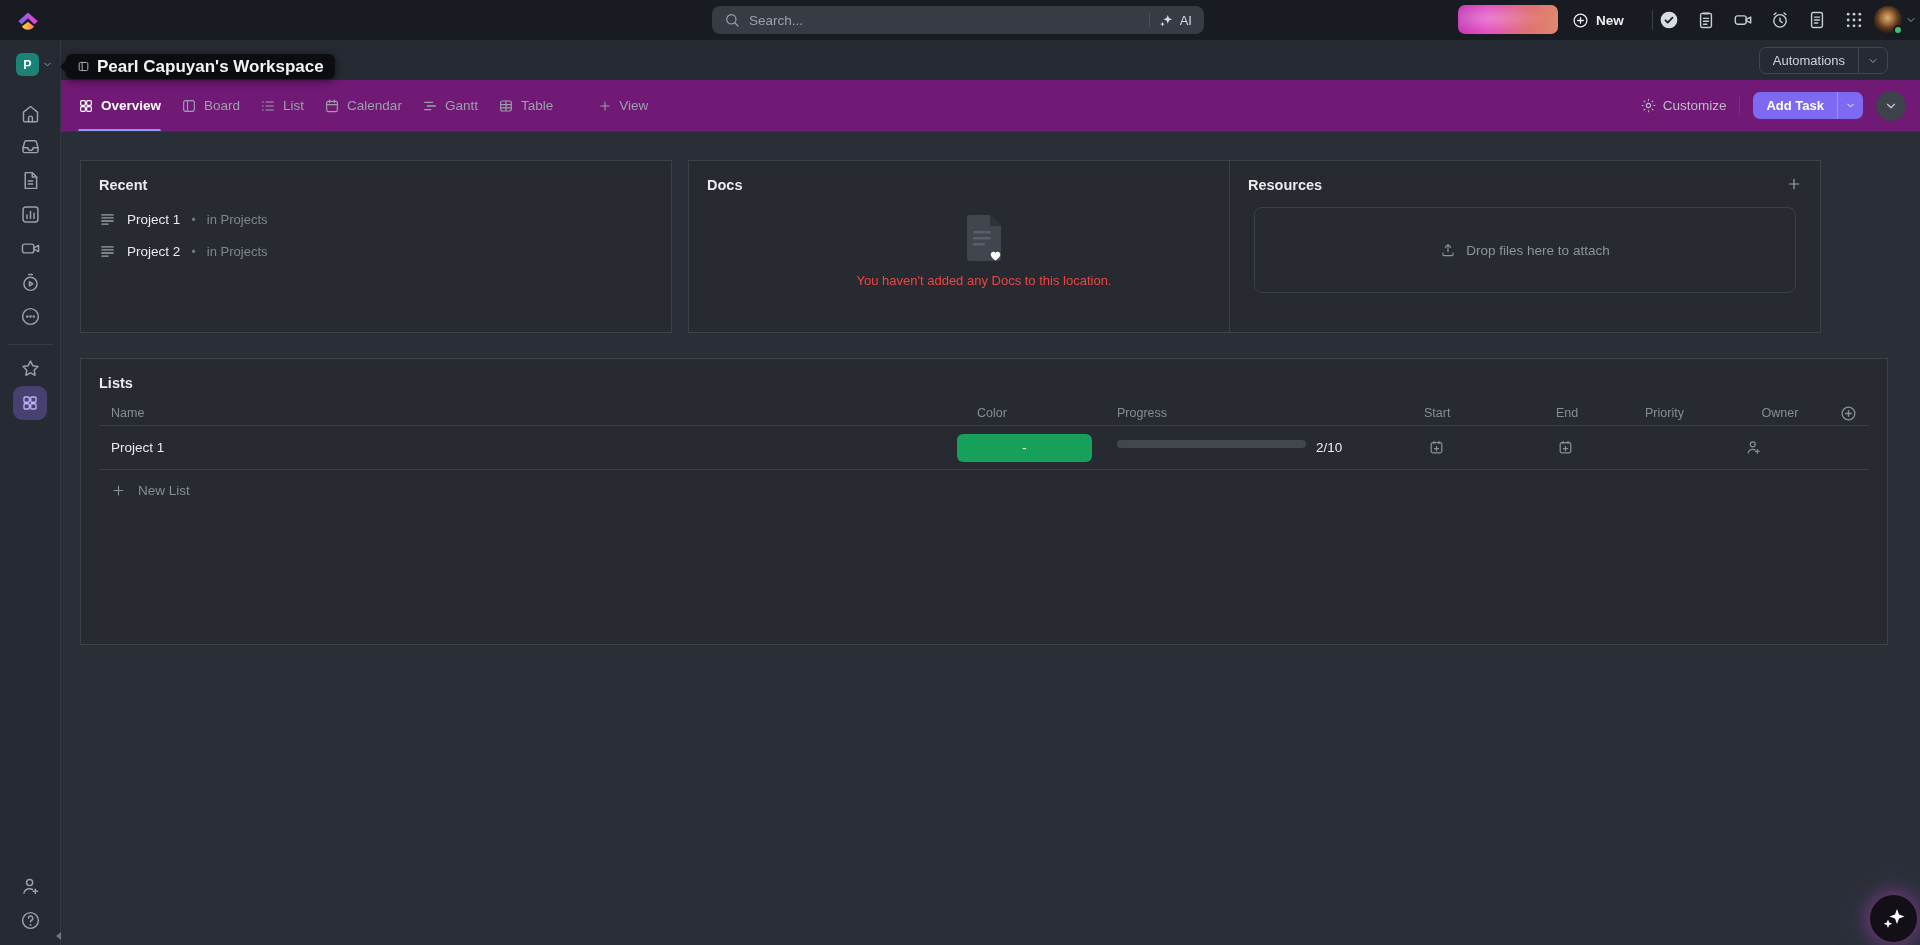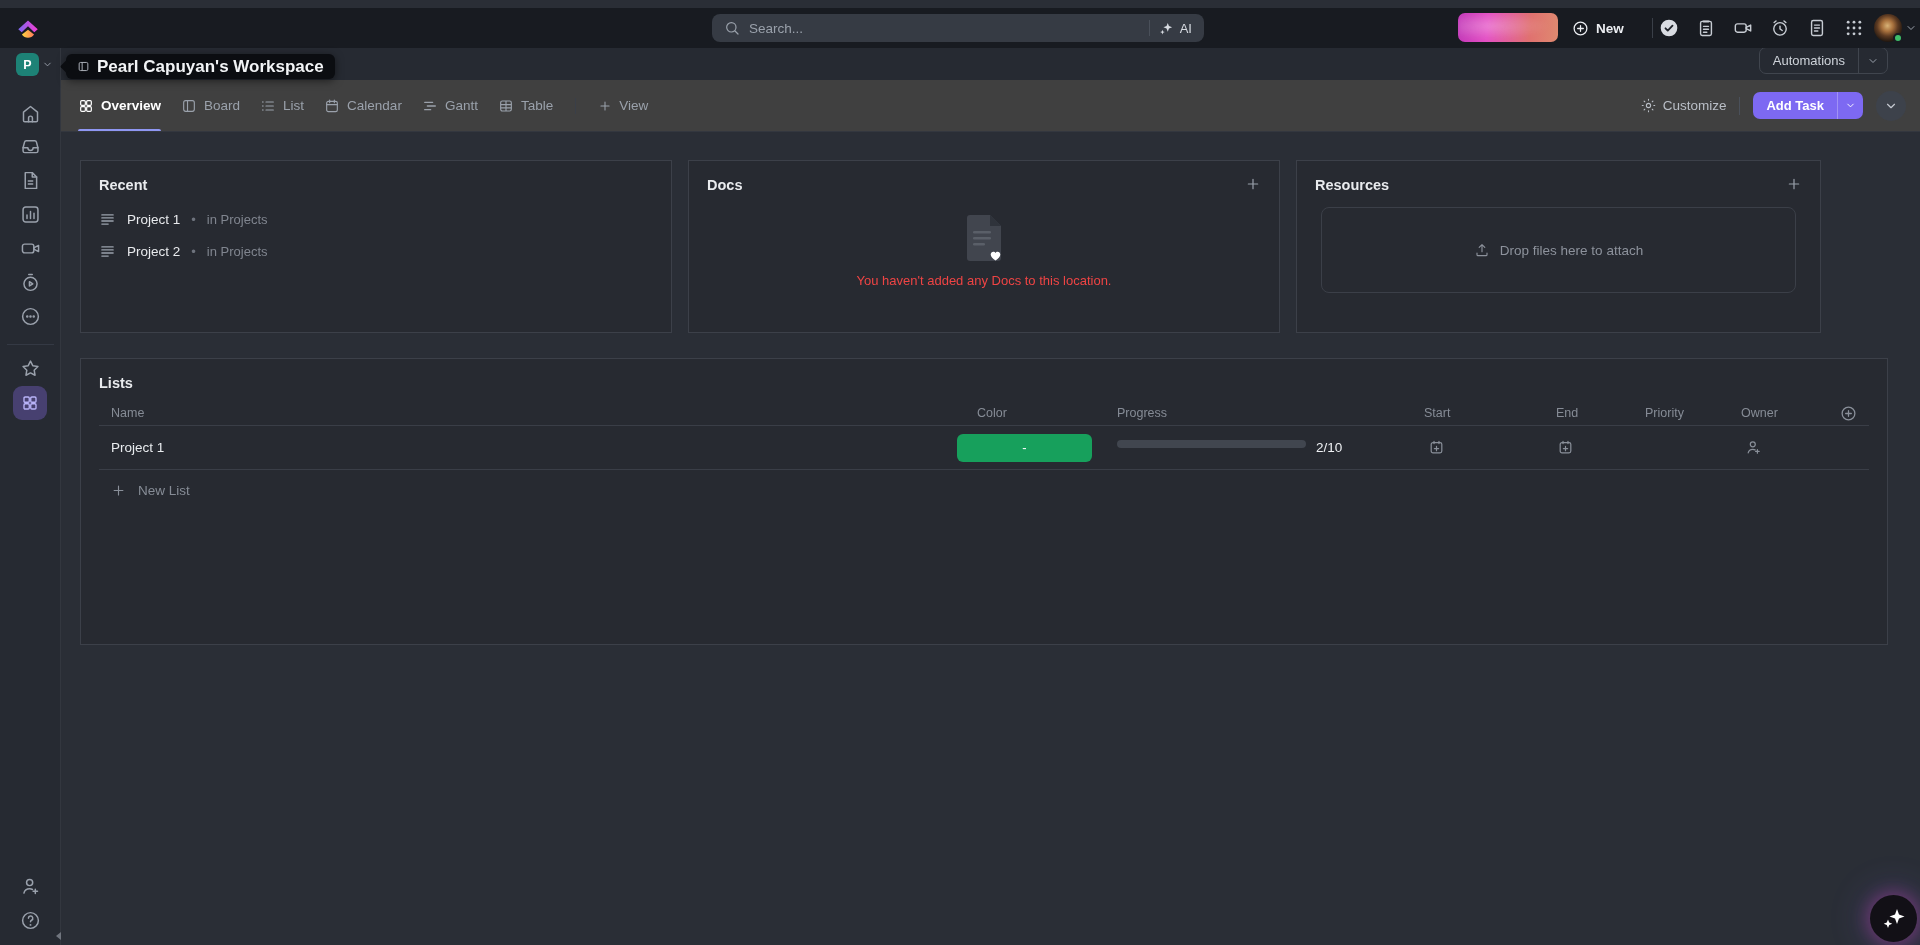--- a/index.html
+++ b/index.html
@@ -5,21 +5,21 @@
   * { margin:0; padding:0; box-sizing:border-box; }
   html,body { width:1920px; height:945px; overflow:hidden; }
   body {
     font-family:"Liberation Sans", sans-serif;
     background:#2a2e36; color:#e8eaed;
     position:relative;
   }
   svg.ic { display:block; flex:none; }
 
   
-  .topbar { position:absolute; left:0; top:8px; width:1920px; height:40px; background:#181b21; z-index:20; }
+  .topbar { position:absolute; left:0; top:0; width:1920px; height:40px; background:#181b21; z-index:20; }
   .logo { position:absolute; left:15px; top:7px; width:26px; height:26px; }
   .searchbar {
     position:absolute; left:712px; top:6px; width:492px; height:28px;
     background:#363b44; border-radius:8px; display:flex; align-items:center;
     padding:0 12px; gap:9px; color:#9aa1ab; font-size:13.5px; cursor:text;
   }
   .searchbar .spacer { flex:1; }
   .vdiv { width:1px; height:16px; background:#4a505a; }
   .ai-chip { display:flex; align-items:center; gap:6px; color:#d7dbe1; font-size:13px; }
   .promo-btn {
@@ -69,21 +69,21 @@
   .automations-btn .chev { display:flex; align-items:center; padding:0 8px; border-left:1px solid #40454e; color:#9aa1ac; }
 
   .tooltip { position:absolute; left:66px; top:54px; height:25px; background:#0b0d11; border-radius:6px;
     display:flex; align-items:center; gap:7px; padding:0 11px; z-index:60;
     box-shadow:0 2px 8px rgba(0,0,0,.5); }
   .tooltip::before { content:""; position:absolute; left:-4px; top:8px; width:9px; height:9px; background:#0b0d11;
     transform:rotate(45deg); border-radius:1px; }
   .tooltip .txt { font-size:17px; font-weight:700; color:#f2f4f6; white-space:nowrap; }
   .tooltip .tic { color:#aeb3bb; }
 
-  .tab-row { position:absolute; left:61px; top:80px; width:1859px; height:52px; background:#404040;
+  .tab-row { position:absolute; left:61px; top:80px; width:1859px; height:52px; background:#701a75;
     border-bottom:1px solid #33373f; display:flex; align-items:center; padding:0 14px 0 17px; z-index:5; }
   .tabs { display:flex; align-items:center; gap:20px; height:100%; }
   .tab { display:flex; align-items:center; gap:7px; height:100%; font-size:13.5px; color:#9aa1ab;
     cursor:pointer; position:relative; }
   .tab.active { color:#ffffff; font-weight:700; }
   .tab.active::after { content:""; position:absolute; left:0; right:0; bottom:0; height:2px;
     background:#8f97f3; border-radius:2px 2px 0 0; }
   .tab-div { width:1px; height:16px; background:#3a3f48; margin:0 2px; }
   .tabrow-right { margin-left:auto; display:flex; align-items:center; gap:13px; }
   .customize { display:flex; align-items:center; gap:7px; color:#b9bec6; font-size:13.5px; cursor:pointer; }
@@ -106,35 +106,35 @@
   .recent-item { height:32px; display:flex; align-items:center; gap:11px; padding:0 18px; cursor:pointer; }
   .recent-item .nm { font-size:13.5px; color:#e8eaed; }
   .recent-item .sep { font-size:13px; color:#6e737d; }
   .recent-item .loc { font-size:13px; color:#80858f; }
   .recent-item .iic { color:#9aa1ac; }
 
   #card-docs { left:688px; top:160px; width:592px; height:173px; }
   .docs-empty { display:flex; flex-direction:column; align-items:center; margin-top:22px; gap:12px; }
   .docs-empty .msg { font-size:13px; color:#ef4444; }
 
-  #card-resources { left:1296px; top:160px; width:525px; height:173px; }
+  #card-resources { left:1229px; top:160px; width:592px; height:173px; }
   .dropzone { margin:14px 24px 0; height:86px; border:1px solid #3b3f48; border-radius:8px;
     display:flex; align-items:center; justify-content:center; gap:10px; color:#8d929c; font-size:13.5px; cursor:pointer; }
 
   
   #card-lists { left:80px; top:358px; width:1808px; height:287px; }
   .tgrid { display:grid; grid-template-columns:1fr 150px 307px 130px 93px 90px 92px 50px; align-items:center; }
   .thead { margin:10px 18px 0; height:25px; border-bottom:1px solid #3a3e47; color:#868c96; font-size:12.5px; }
   .thead > div { padding-left:12px; }
   .thead .h-color { padding-left:20px; }
   .thead .h-progress { padding-left:10px; }
   .thead .h-start { padding-left:10px; }
   .thead .h-end { padding-left:12px; }
   .thead .h-priority { padding-left:8px; }
-  .thead .h-owner { padding-left:14px; }
+  .thead .h-owner { padding-left:14px;text-align:center; }
   .thead .h-add { display:flex; justify-content:flex-end; padding-right:12px; color:#8a909a; cursor:pointer; }
   .trow { margin:0 18px; height:44px; border-bottom:1px solid #3a3e47; cursor:pointer; }
   .trow .c-name { padding-left:12px; font-size:13.5px; color:#e8ebee; }
   .color-pill { width:135px; height:28px; border-radius:6px; display:flex; align-items:center;
     justify-content:center; color:#fff; font-size:13px; }
   .c-progress { display:flex; gap:10px; padding-left:10px; }
   .pbar { width:189px; height:8px; border-radius:4px; background:#41464f; overflow:hidden; }
   .pbar-fill { height:100%; border-radius:4px; }
   .pbar-label { font-size:13.5px; color:#eef0f3; }
   .c-icon { color:#8a909a; }

